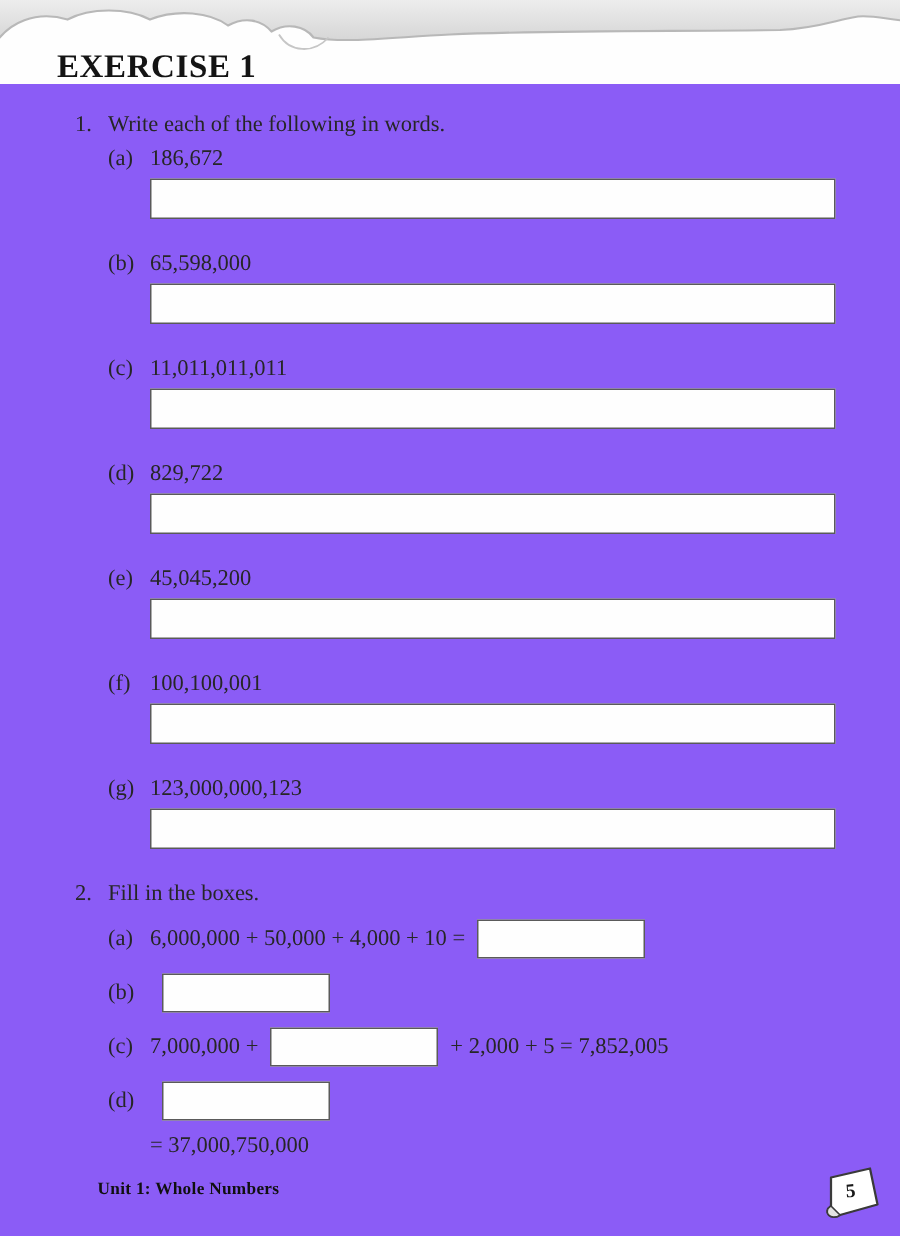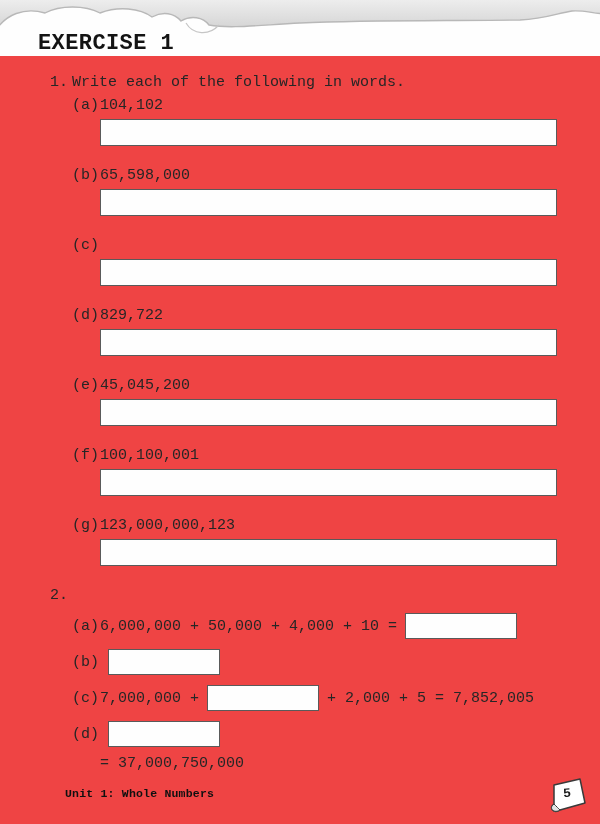--- a/index.html
+++ b/index.html
@@ -4,22 +4,22 @@
 <style>
   html, body {
     margin: 0;
     padding: 0;
     background: #ffffff;
   }
   .page {
     position: relative;
     width: 600px;
     height: 824px;
-    background: #ef4444;
-    font-family: Liberation Mono, monospace;
+    background: #8b5cf6;
+    font-family: Liberation Serif, serif;
     color: #262626;
     overflow: hidden;
   }
   .top-deco {
     position: absolute;
     top: 0;
     left: 0;
     display: block;
   }
   .exercise-title {
@@ -148,36 +148,37 @@
 
     <div class="q1">
       <div class="prompt-row">
         <span class="q-number">1.</span>
         <span class="q-prompt">Write each of the following in words.</span>
       </div>
 
       <div class="q1-item">
         <div class="value-row">
           <span class="item-label">(a)</span>
-          <span class="item-value">104,102</span>
+          <span class="item-value">186,672</span>
         </div>
         <div class="answer-box"></div>
       </div>
 
       <div class="q1-item">
         <div class="value-row">
           <span class="item-label">(b)</span>
           <span class="item-value">65,598,000</span>
         </div>
         <div class="answer-box"></div>
       </div>
 
       <div class="q1-item">
         <div class="value-row">
           <span class="item-label">(c)</span>
+          <span class="item-value">11,011,011,011</span>
         </div>
         <div class="answer-box"></div>
       </div>
 
       <div class="q1-item">
         <div class="value-row">
           <span class="item-label">(d)</span>
           <span class="item-value">829,722</span>
         </div>
         <div class="answer-box"></div>
@@ -204,20 +205,21 @@
           <span class="item-label">(g)</span>
           <span class="item-value">123,000,000,123</span>
         </div>
         <div class="answer-box"></div>
       </div>
     </div>
 
     <div class="q2">
       <div class="prompt-row">
         <span class="q-number">2.</span>
+        <span class="q-prompt">Fill in the boxes.</span>
       </div>
 
       <div class="q2-item">
         <div class="q2-row">
           <span class="item-label">(a)</span>
           <span class="eq-before">6,000,000 + 50,000 + 4,000 + 10 =</span>
           <span class="fill-box"></span>
         </div>
       </div>
 

